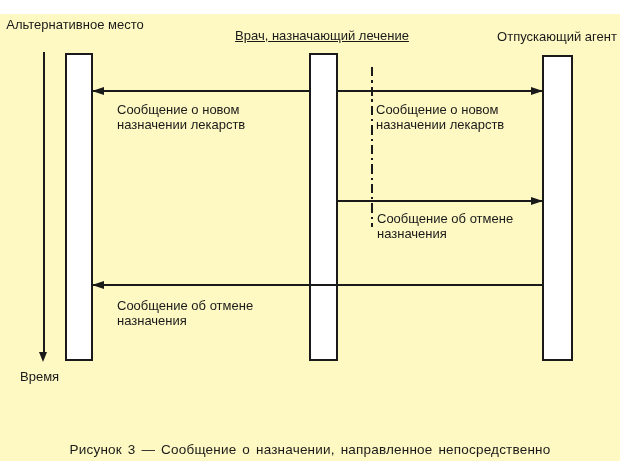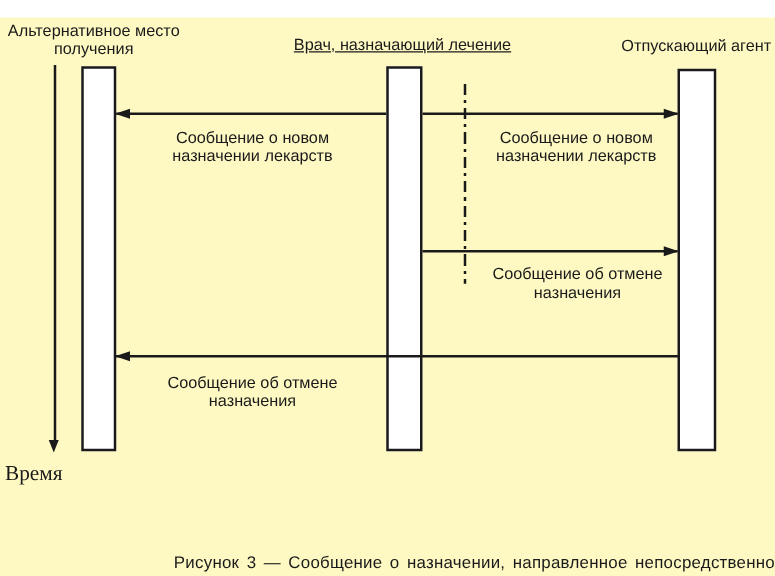--- a/index.html
+++ b/index.html
@@ -34,47 +34,46 @@
   #msg1-left-head  { left:92px;  top:73px; }
   #msg1-right-head { left:531px; top:73px; }
   #msg2-head       { left:531px; top:183px; }
   #msg3-head       { left:92px;  top:267px; }
 
   
   .time-line { position:absolute; left:43px; top:38px; width:1.5px; height:300px; background:#1a1a1a; z-index:1; }
   .time-head { position:absolute; left:39px; top:338px; width:0; height:0;
                border-left:4.5px solid transparent; border-right:4.5px solid transparent;
                border-top:10px solid #1a1a1a; z-index:1; }
-  .time-label { position:absolute; left:4px; top:355px; width:50px; font-size:17px; z-index:3;font-family:Liberation Serif, serif; }
+  .time-label { position:absolute; left:20px; top:355px; width:50px; font-size:13px; z-index:3; }
 
   
   .dashdot { position:absolute; left:371px; top:53px; width:1.5px; height:160px; z-index:1;
              background:repeating-linear-gradient(to bottom,
                #1a1a1a 0px 9px, transparent 9px 13px,
                #1a1a1a 13px 15.5px, transparent 15.5px 19.5px); }
 
   
-  .msg-label { position:absolute; text-align:center; font-size:13px; line-height:15px; z-index:3; }
+  .msg-label { position:absolute; text-align:left; font-size:13px; line-height:15px; z-index:3; }
   #lbl1 { left:117px; top:88px;  width:170px; }
   #lbl2 { left:376px; top:88px;  width:170px; }
   #lbl3 { left:377px; top:197px; width:170px; }
   #lbl4 { left:117px; top:284px; width:170px; }
 
   
-  .caption { position:absolute; left:0; top:428px; width:620px; text-align:right;
+  .caption { position:absolute; left:0; top:428px; width:620px; text-align:center;
              font-size:13.5px; line-height:16px; letter-spacing:0.2px; word-spacing:2px; z-index:3; }
 </style>
 </head>
 <body>
 
 <div class="canvas">
 
   <div class="actor-header" id="hdr-alt">
     <div>Альтернативное место</div>
-    <div>получения</div>
   </div>
   <div class="actor-header" id="hdr-doc">Врач, назначающий лечение</div>
   <div class="actor-header" id="hdr-agent">Отпускающий агент</div>
 
   <div class="time-line"></div>
   <div class="time-head"></div>
   <div class="time-label">Время</div>
 
   <div class="lifeline" id="ll-alt"></div>
   <div class="lifeline" id="ll-doc"></div>

